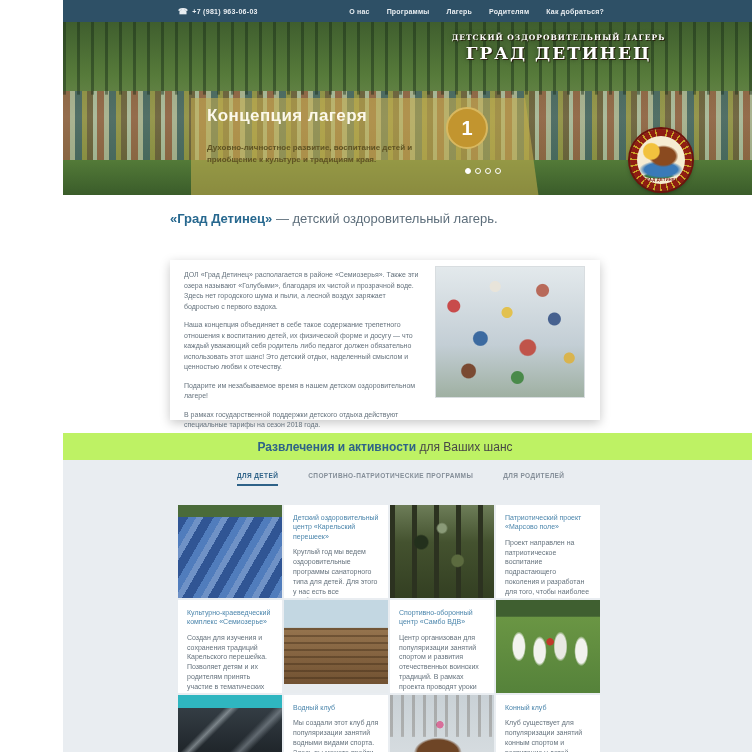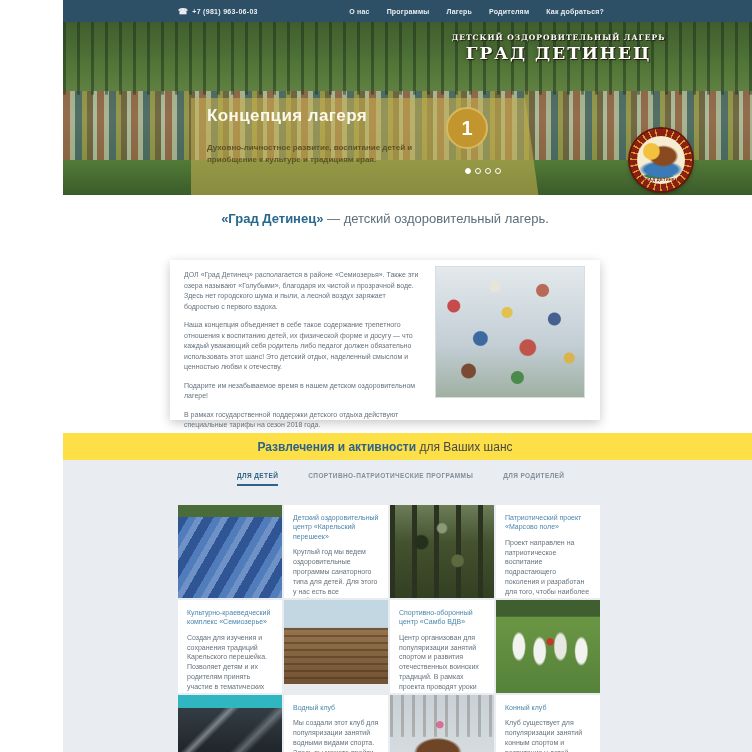--- a/index.html
+++ b/index.html
@@ -46,21 +46,21 @@
   .hero-logo .inner{position:absolute;inset:7px;border-radius:50%;background:#f6ecd2;overflow:hidden;
     background-image:
       radial-gradient(circle 9px at 30% 32%, #f2c23e 85%, rgba(0,0,0,0) 100%),
       radial-gradient(ellipse 15px 11px at 55% 42%, #8a4a1f 80%, rgba(0,0,0,0) 100%),
       radial-gradient(ellipse 22px 9px at 50% 70%, #3a7ab8 75%, rgba(0,0,0,0) 100%),
       radial-gradient(ellipse 16px 3px at 45% 83%, #3d7a35 80%, rgba(0,0,0,0) 100%);}
   .hero-logo .logo-text{position:absolute;left:0;right:0;bottom:9px;text-align:center;font-size:4px;font-weight:bold;color:#7a1410;letter-spacing:.3px;}
 
   
   .intro{position:absolute;left:63px;top:195px;width:689px;height:238px;background:#fff;}
-  .intro-heading{position:absolute;left:107px;top:16px;width:430px;text-align:center;font-size:13px;color:#5d6e7b;}
+  .intro-heading{position:absolute;left:107px;top:16px;width:430px;font-size:13px;color:#5d6e7b;}
   .intro-heading .accent{font-weight:bold;color:#27688f;}
   .intro-card{position:absolute;left:107px;top:65px;width:430px;height:160px;background:#fff;
     box-shadow:0 3px 10px rgba(0,0,0,.22);}
   .intro-card .text{position:absolute;left:14px;top:10px;width:238px;font-size:7px;line-height:1.5;color:#66737e;}
   .intro-card .text p{margin:0 0 8px 0;}
   .intro-card .photo{position:absolute;right:15px;top:6px;width:150px;height:132px;border:1px solid #d8dde0;box-sizing:border-box;
     background-color:#ccd6dc;
     background-image:
       radial-gradient(circle 7px at 12% 30%, #c84b4b 85%, rgba(0,0,0,0) 100%),
       radial-gradient(circle 8px at 30% 55%, #3c6aa0 85%, rgba(0,0,0,0) 100%),
@@ -68,21 +68,21 @@
       radial-gradient(circle 9px at 62% 62%, #c0544a 85%, rgba(0,0,0,0) 100%),
       radial-gradient(circle 7px at 80% 40%, #46618f 85%, rgba(0,0,0,0) 100%),
       radial-gradient(circle 6px at 90% 70%, #d9b44e 85%, rgba(0,0,0,0) 100%),
       radial-gradient(circle 8px at 22% 80%, #7a4a32 85%, rgba(0,0,0,0) 100%),
       radial-gradient(circle 7px at 55% 85%, #4a8a4a 85%, rgba(0,0,0,0) 100%),
       radial-gradient(circle 6px at 40% 15%, #e8e4da 85%, rgba(0,0,0,0) 100%),
       radial-gradient(circle 7px at 72% 18%, #b86a5a 85%, rgba(0,0,0,0) 100%),
       linear-gradient(to bottom, #e3e9ec 0%, #c3ced5 60%, #9fb0a2 100%);}
 
   
-  .band{position:absolute;left:63px;top:433px;width:689px;height:27px;background:#fde047;}
+  .band{position:absolute;left:63px;top:433px;width:689px;height:27px;background:#bef264;}
   .band-inner{margin-left:107px;width:430px;height:27px;display:flex;align-items:center;justify-content:center;font-size:12px;color:#474747;white-space:pre;}
   .band-inner .accent{font-weight:bold;color:#2e6288;}
 
   
   .activities{position:absolute;left:63px;top:460px;width:689px;height:292px;background:#e9edf1;}
   .tabs{position:absolute;left:174px;top:12px;display:flex;gap:30px;}
   .tab{font-size:6.5px;font-weight:bold;letter-spacing:.4px;color:#848e98;padding-bottom:5px;cursor:pointer;white-space:nowrap;}
   .tab.active{color:#2e6288;border-bottom:2.5px solid #2e6288;}
   .grid{position:absolute;left:115px;top:45px;width:422px;display:grid;
     grid-template-columns:repeat(4,104px);grid-auto-rows:93px;gap:2px;}

